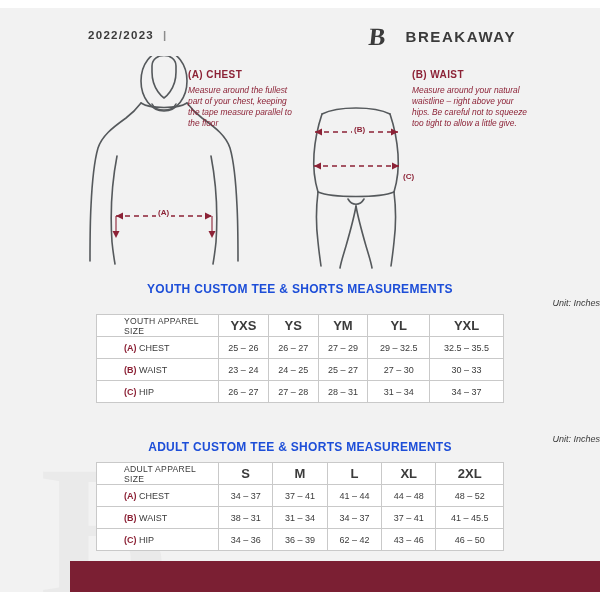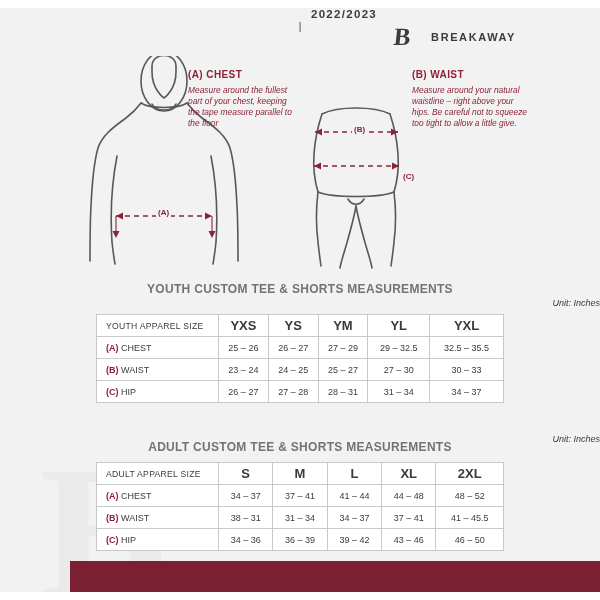--- a/index.html
+++ b/index.html
@@ -34,21 +34,20 @@
     user-select: none;
   }
 
   
   .header {
     position: absolute;
     left: 0; top: 0;
     width: 600px; height: 54px;
     display: flex;
     align-items: center;
-    flex-direction: column;
   }
   .hdr-title {
     margin-left: 88px;
     font-size: 11.5px;
     font-weight: bold;
     letter-spacing: 1.3px;
     color: #3b3b3b;
     white-space: nowrap;
   }
   .hdr-sep {
@@ -66,21 +65,21 @@
   }
   .brand-mark {
     font-family: "Liberation Serif", serif;
     font-size: 25px;
     font-weight: bold;
     color: #3b3b3b;
     line-height: 1;
     transform: skewX(-6deg);
   }
   .brand-name {
-    font-size: 11px;
+    font-size: 15px;
     font-weight: bold;
     letter-spacing: 1.6px;
     color: #3b3b3b;
     padding-left: 11px;
   }
 
   
   .illus {
     position: absolute;
     left: 60px; top: 48px;
@@ -115,21 +114,21 @@
   }
 
   
   .tbl-title {
     position: absolute;
     width: 600px;
     text-align: center;
     font-size: 12px;
     font-weight: bold;
     letter-spacing: .3px;
-    color: #737373;
+    color: #1d4ed8;
   }
   .tbl-sub {
     position: absolute;
     width: 600px;
     text-align: right;
     font-size: 9px;
     font-style: italic;
     color: #3b3b3b;
   }
   table.sz {
@@ -146,21 +145,21 @@
     color: #3b3b3b;
     text-align: center;
     font-weight: normal;
     padding: 0;
   }
   table.sz tr.head td {
     background: #ffffff;
   }
   table.sz td.rowlabel {
     text-align: left;
-    padding-left: 9px;
+    padding-left: 27px;
     width: 122px;
     margin-top: 27px;
   }
   table.sz tr.head td.rowlabel {
     font-size: 8.6px;
     letter-spacing: .3px;
     color: #3b3b3b;
   }
   table.sz tr.head td.col {
     font-weight: bold;
@@ -323,21 +322,21 @@
           <td>38 – 31</td>
           <td>31 – 34</td>
           <td>34 – 37</td>
           <td>37 – 41</td>
           <td>41 – 45.5</td>
         </tr>
         <tr>
           <td class="rowlabel"><span class="lbl">(C)</span> <span>HIP</span></td>
           <td>34 – 36</td>
           <td>36 – 39</td>
-          <td>39 – 42</td>
+          <td>62 – 42</td>
           <td>43 – 46</td>
           <td>46 – 50</td>
         </tr>
       </tbody>
     </table>
 
     <div class="footer"></div>
   </div>
 </div>
 

